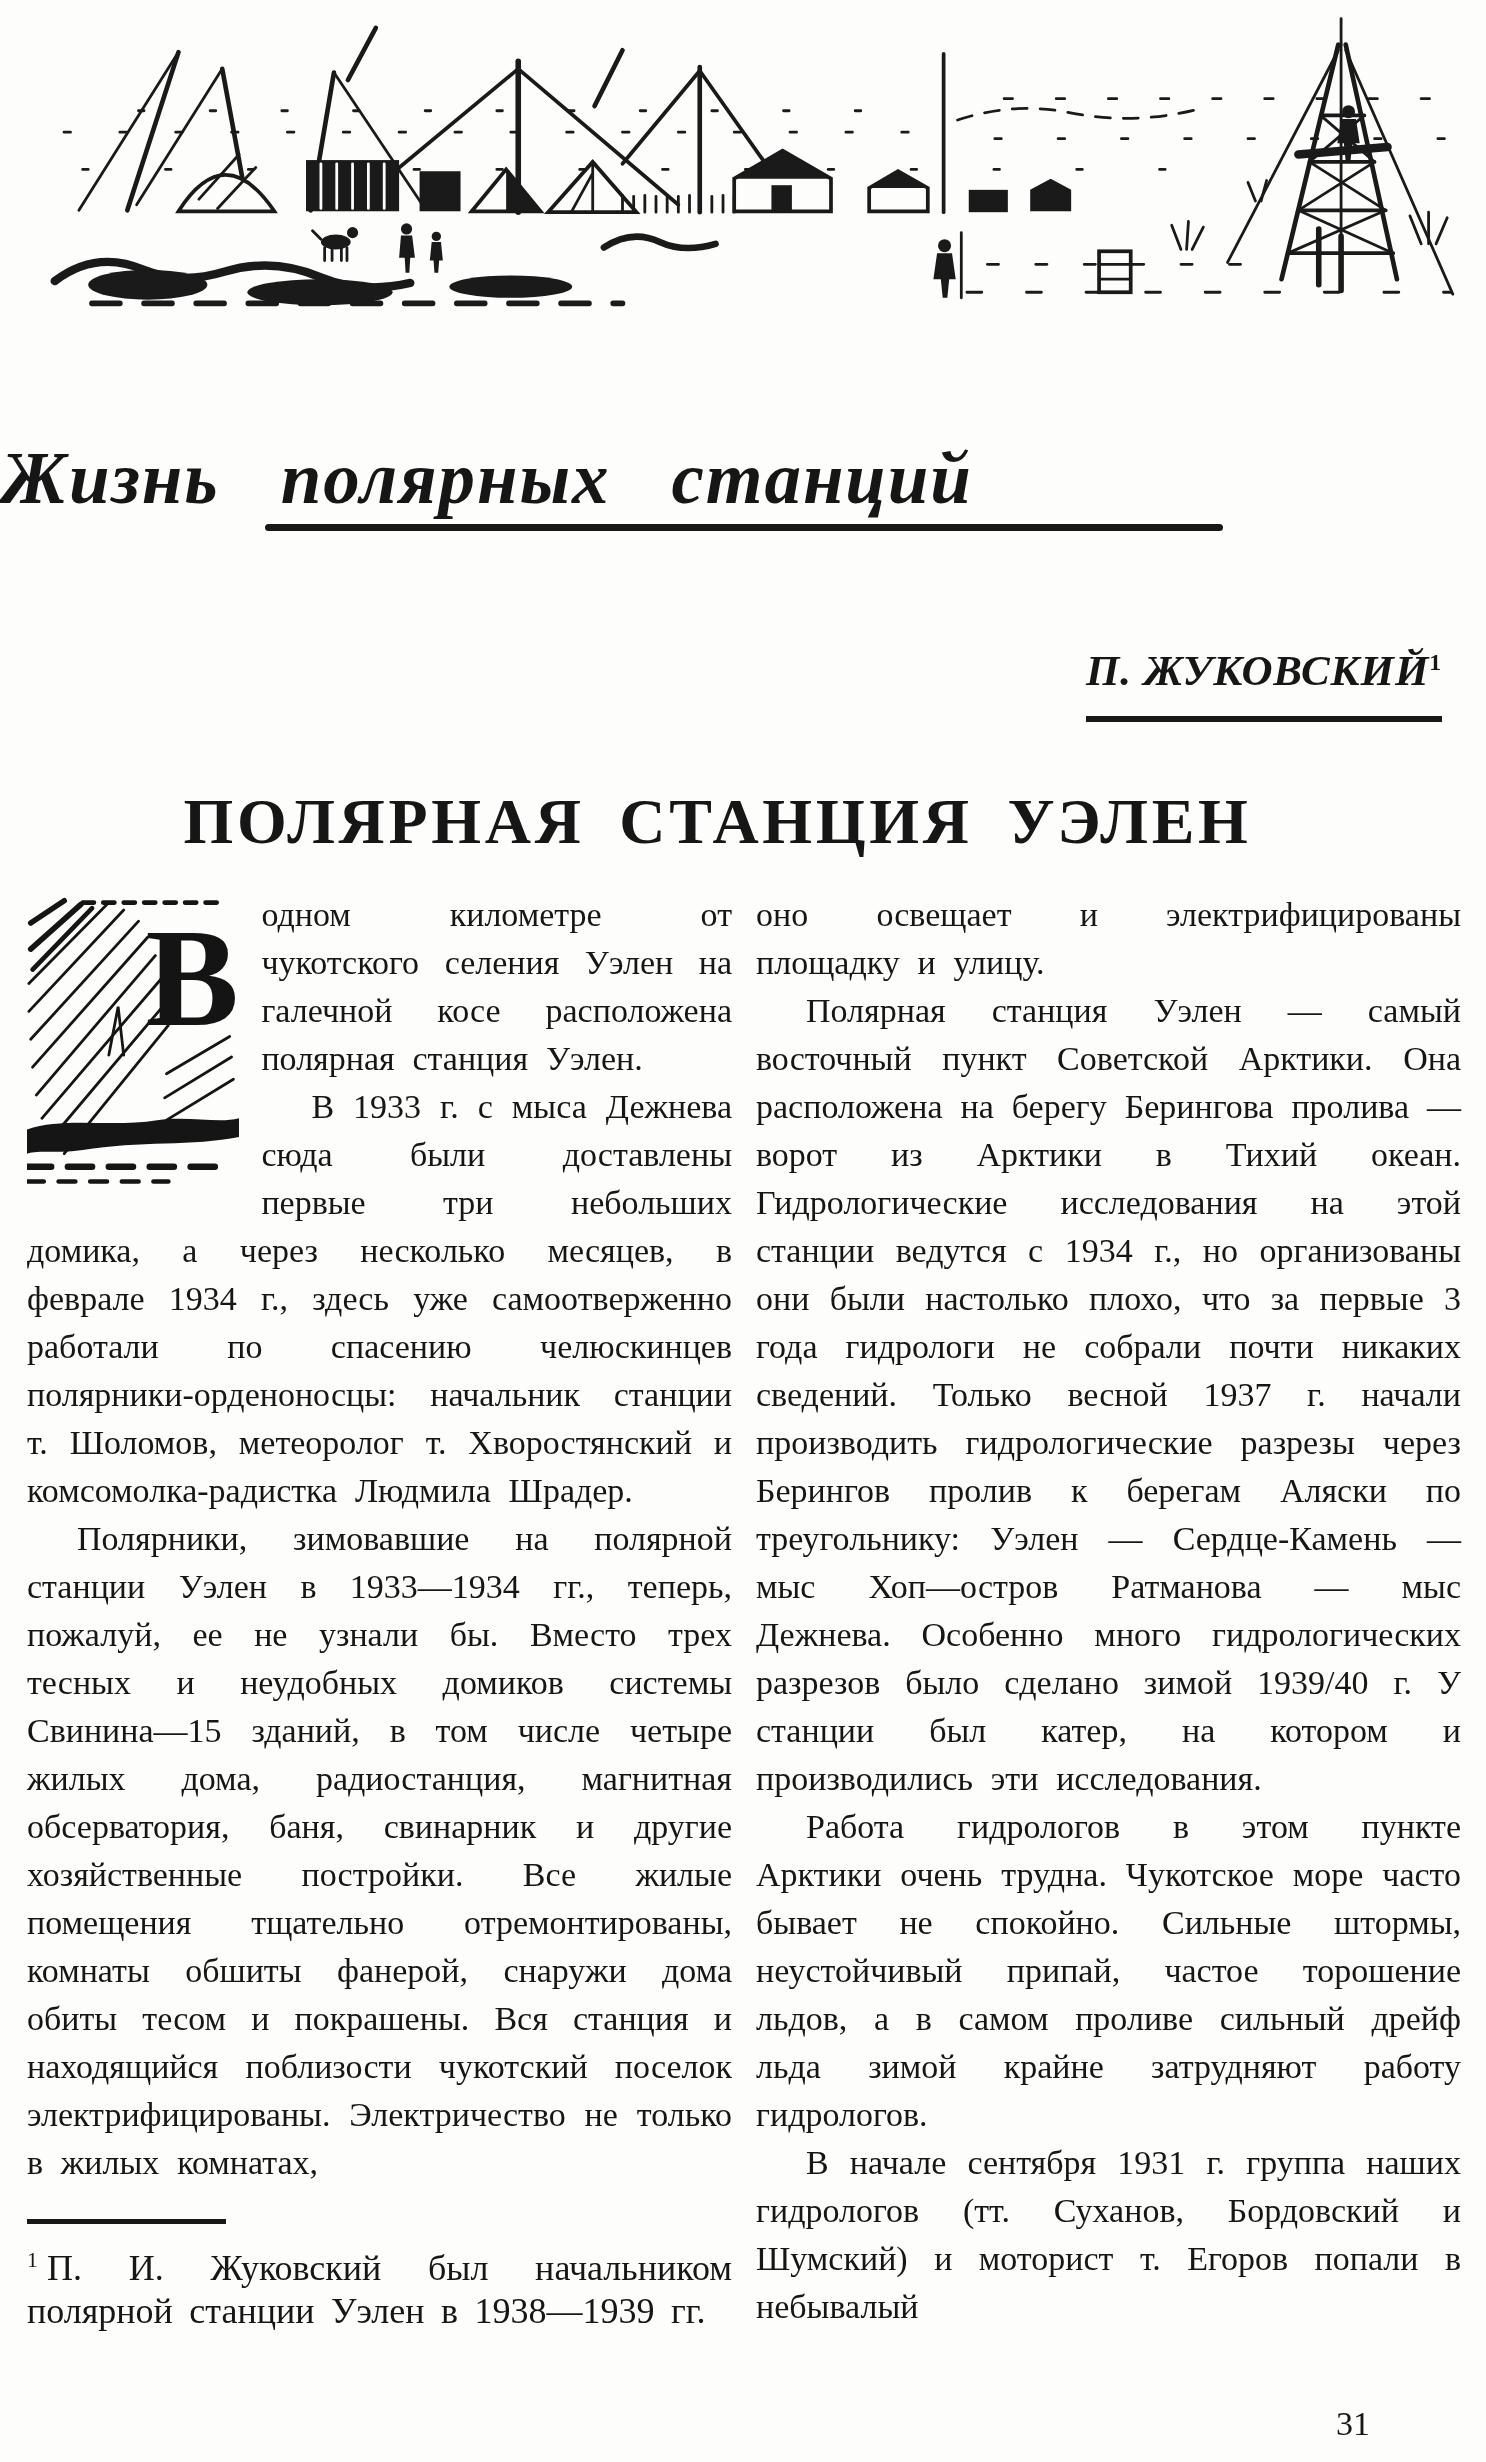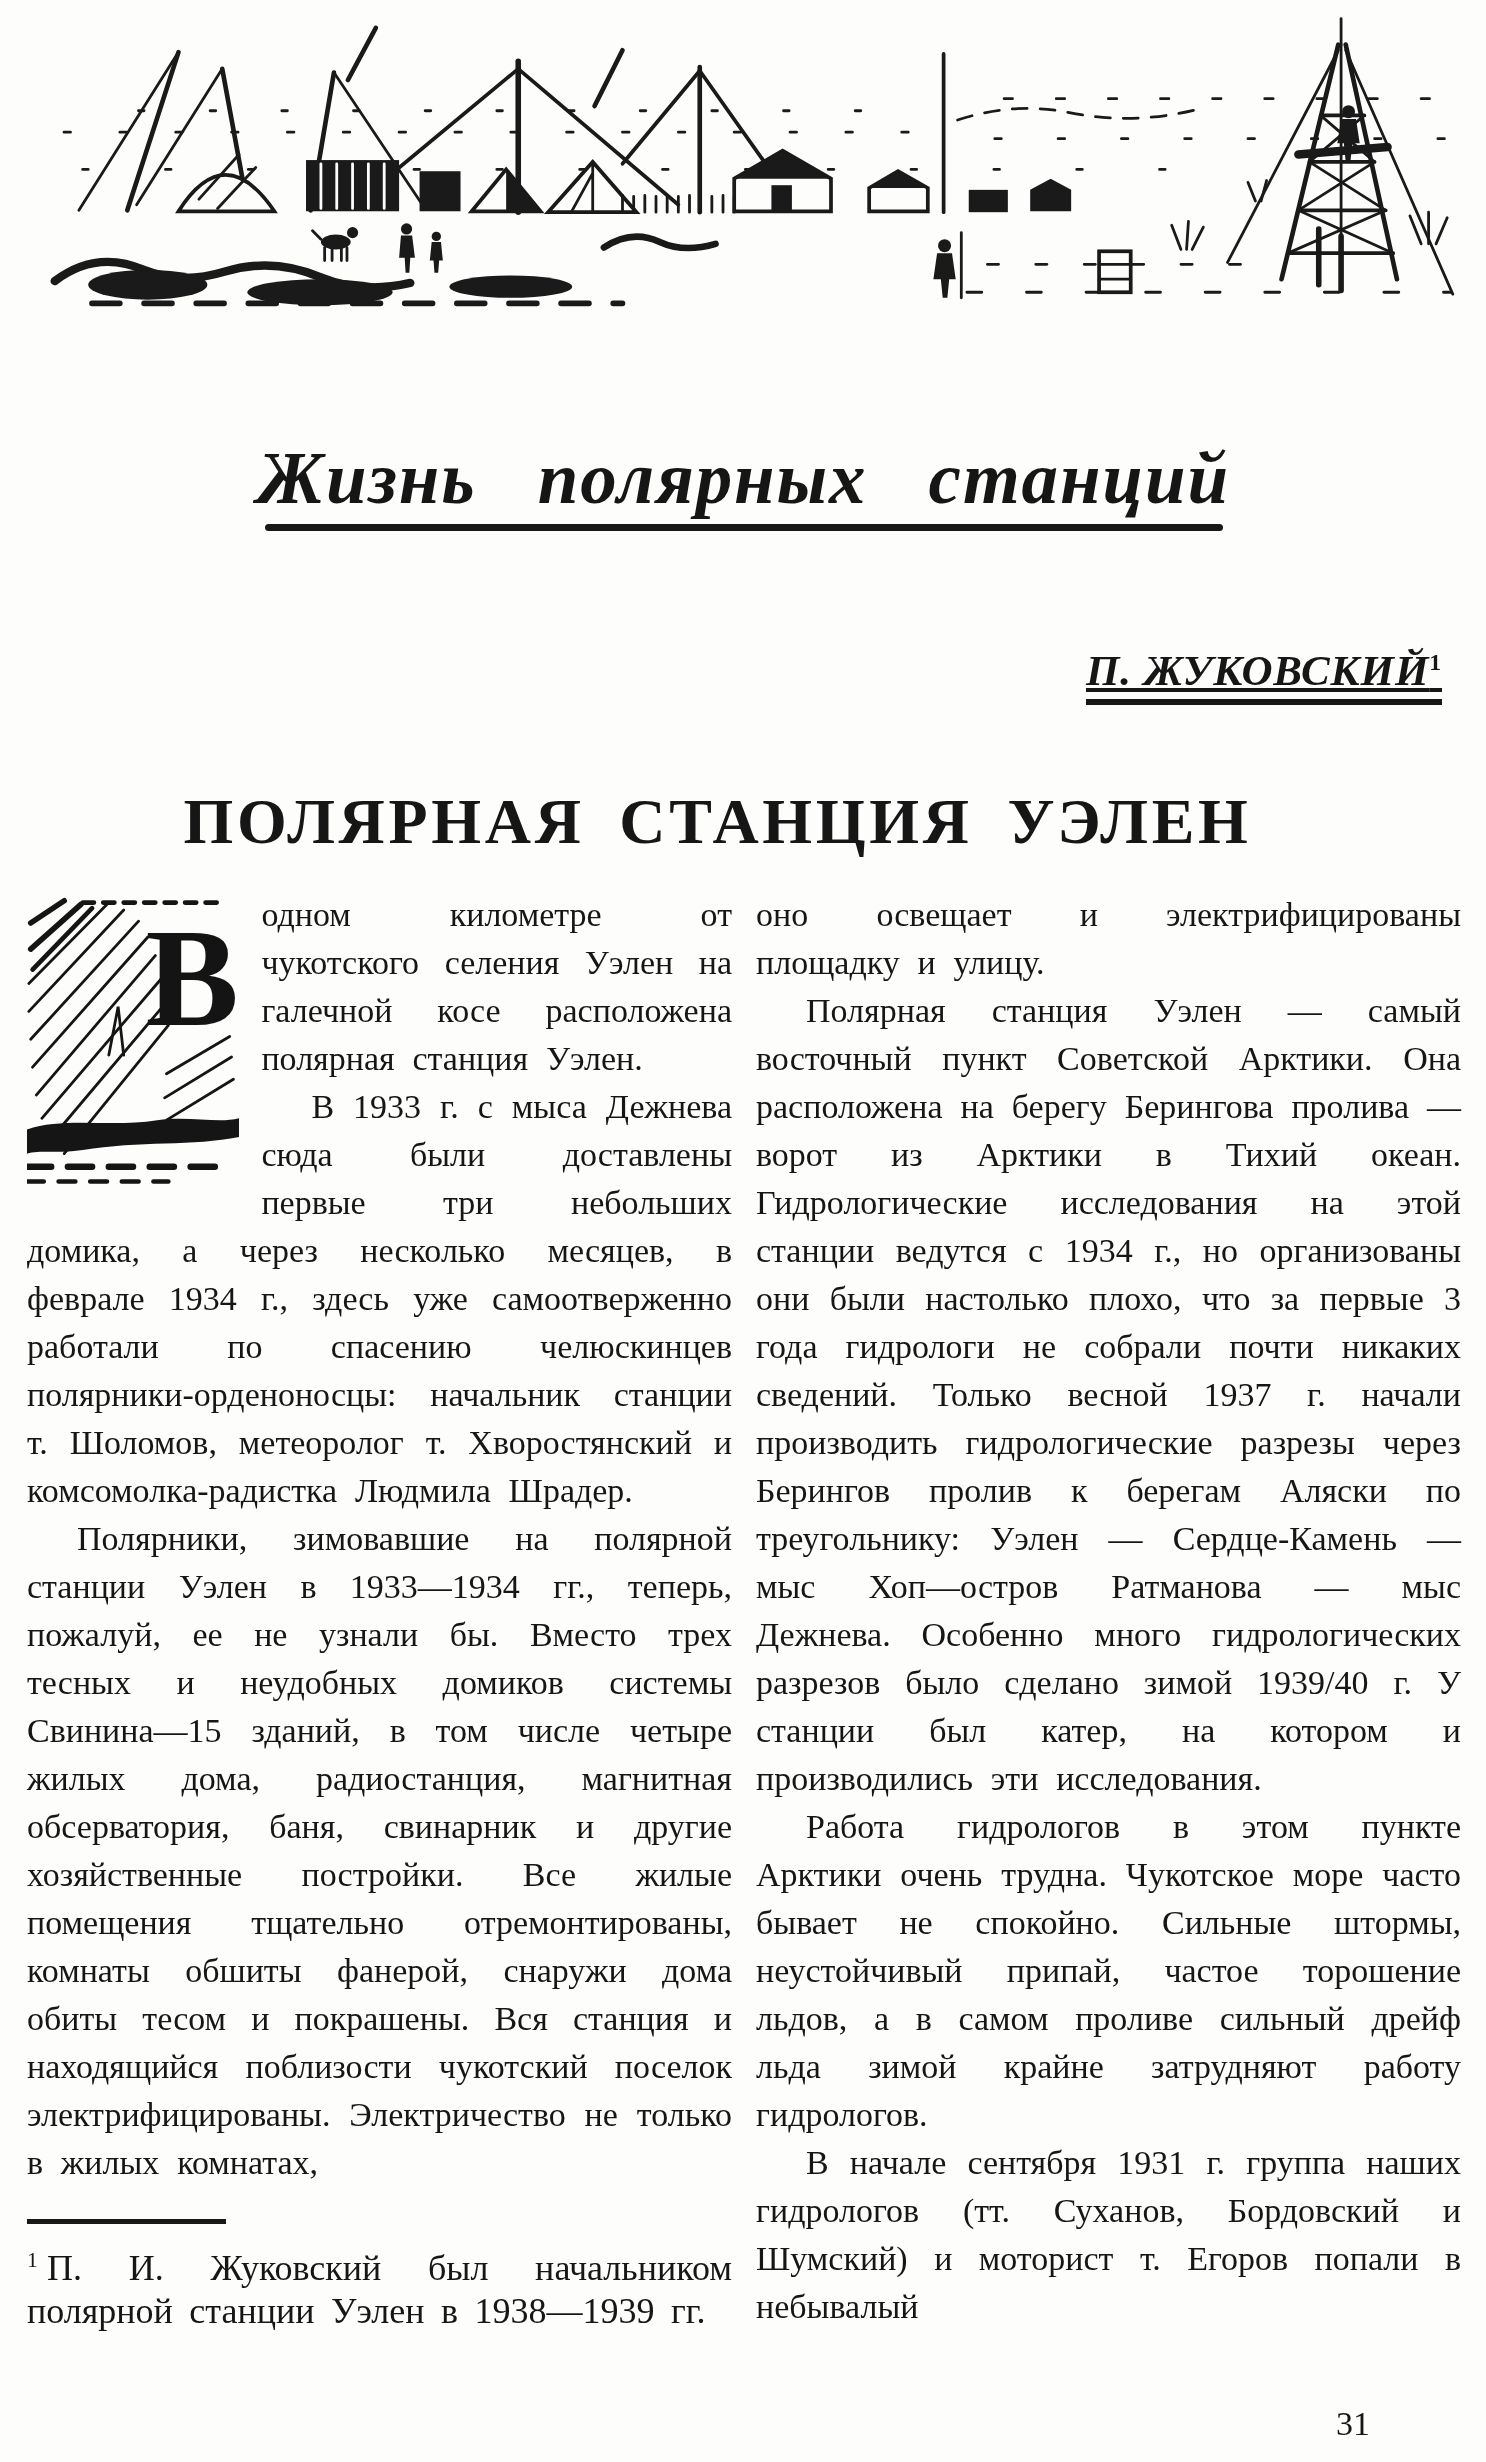--- a/index.html
+++ b/index.html
@@ -9,32 +9,32 @@
     margin:0 auto;
     background:#fdfdfb;
     color:#161616;
     font-family:"Liberation Serif","DejaVu Serif",serif;
     overflow:hidden;
   }
   svg{display:block;}
   
   .header-art{position:absolute;top:13px;left:26px;width:1435px;height:296px;}
   
-  .masthead{position:absolute;top:442px;left:0;width:100%;text-align:center;}
+  .masthead{position:absolute;top:442px;left:0;width:100%;text-align:left;}
   .masthead-title{
     font-size:73px;line-height:1;
     font-weight:bold;font-style:italic;
     letter-spacing:1.9px;word-spacing:41px;
     white-space:nowrap;
   }
   .masthead-rule{width:958px;height:6.5px;background:#181818;margin:9.3px auto 0;border-radius:3.7px;}
   
   .author{position:absolute;top:647px;right:45px;font-size:43px;line-height:1.1;
     font-weight:bold;font-style:italic;letter-spacing:0.9px;}
-  .author-line{display:inline-block;border-bottom:6.5px solid #181818;padding-bottom:5px;text-decoration:underline;}
+  .author-line{display:inline-block;border-bottom:6.5px solid #181818;padding-bottom:22px;}
   .author sup{font-size:0.55em;vertical-align:super;font-style:normal;}
   
   .article-title{
     position:absolute;top:790px;left:0;width:1435px;margin:0;
     text-align:center;font-size:64px;line-height:1;font-weight:bold;
     letter-spacing:3.7px;word-spacing:15px;white-space:nowrap;
   }
   
   .columns{
     position:absolute;top:891px;left:27px;width:1433px;

